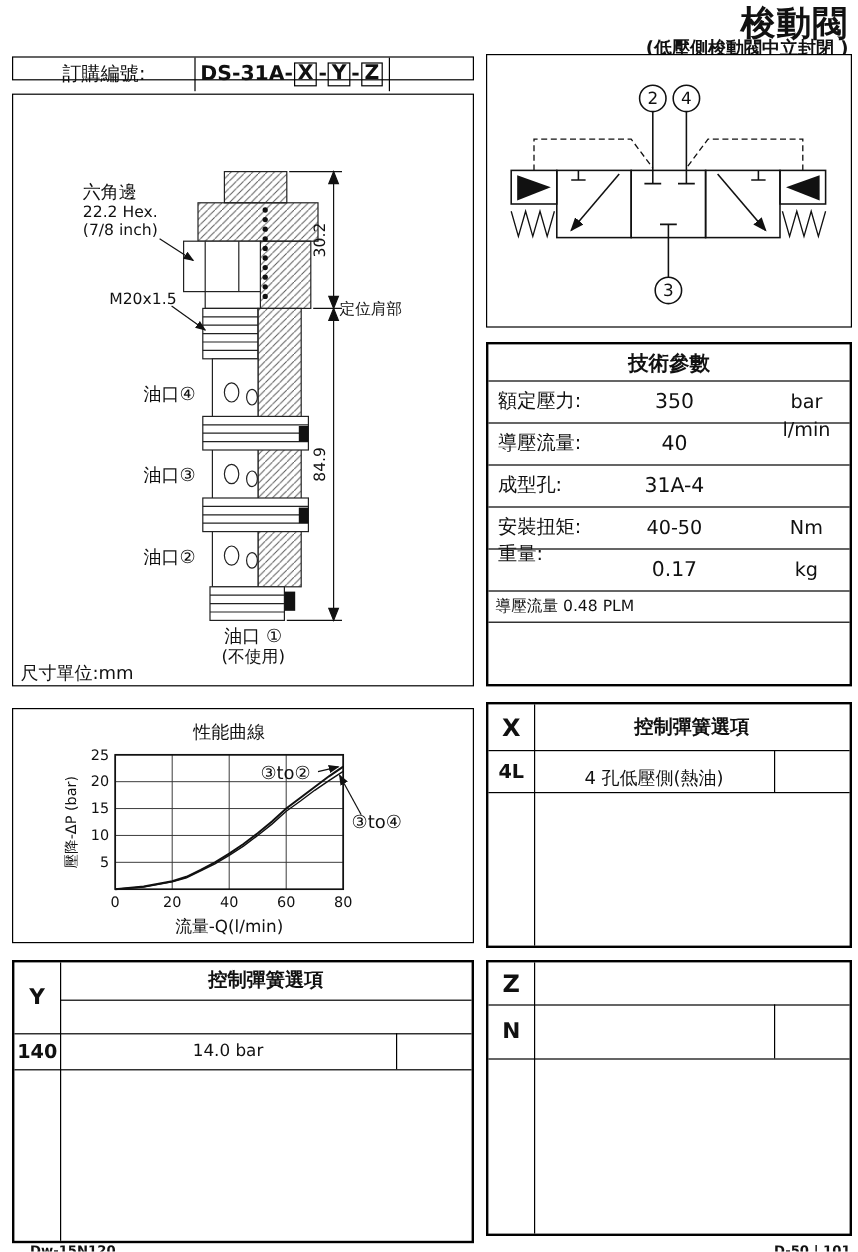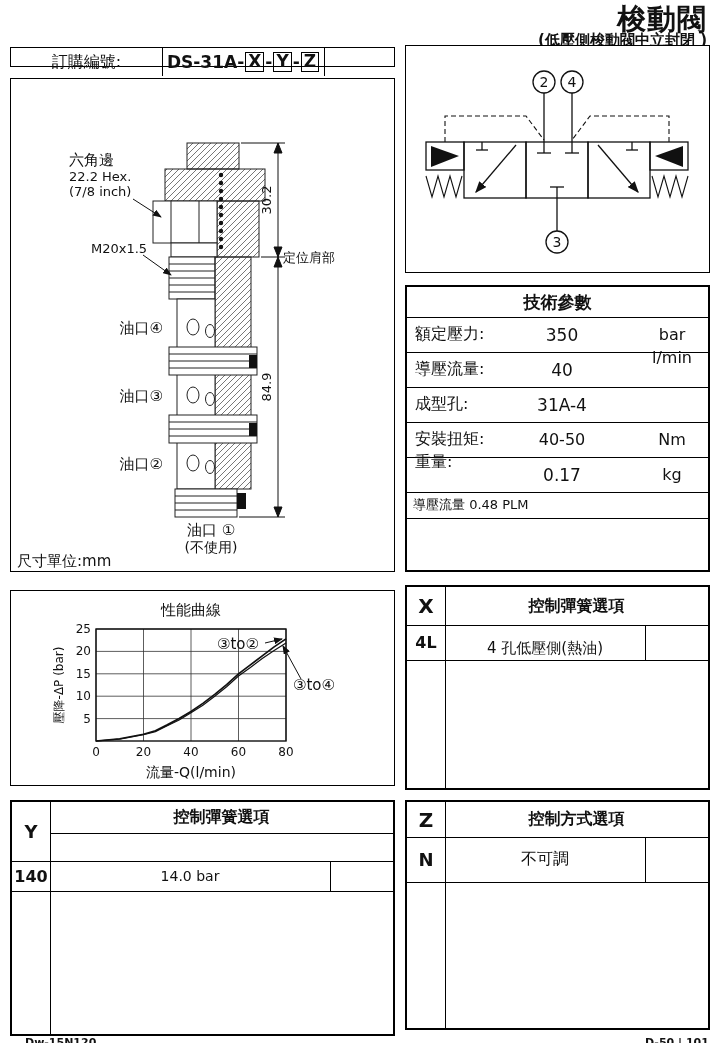--- a/index.html
+++ b/index.html
@@ -268,19 +268,17 @@
   <div class="cell b" style="left:0;top:59px;width:38px;height:30px;font-size:16px">140</div>
   <div class="cell" style="left:38px;top:59px;width:280px;height:30px;font-size:14px">14.0 bar</div>
 </div>
 
 <div class="box b2" style="left:405px;top:800px;width:305px;height:230px">
   <div class="vline" style="left:38px;top:0;height:226px"></div>
   <div class="hline" style="left:0;top:35px;width:301px"></div>
   <div class="hline" style="left:0;top:80px;width:301px"></div>
   <div class="vline" style="left:238px;top:35px;height:45px"></div>
   <div class="cell b" style="left:0;top:0;width:38px;height:35px;font-size:20px">Z</div>
-  <div class="cell b" style="left:38px;top:0;width:263px;height:35px;font-size:16px">控制方式選項</div>
   <div class="cell b" style="left:0;top:35px;width:38px;height:45px;font-size:18px">N</div>
-  <div class="cell" style="left:38px;top:35px;width:200px;height:45px;font-size:16px">不可調</div>
 </div>
 
 <div class="abs b" style="left:25px;top:1036px;font-size:11px">Dw-15N120</div>
 <div class="abs b" style="left:645px;top:1036px;font-size:11px">D-50 | 101</div>
 
 </body></html>

